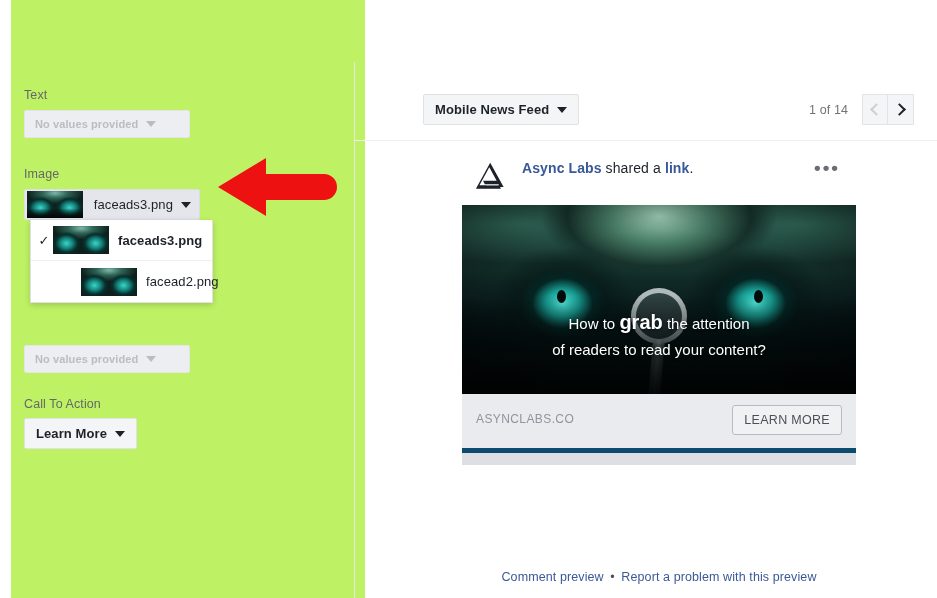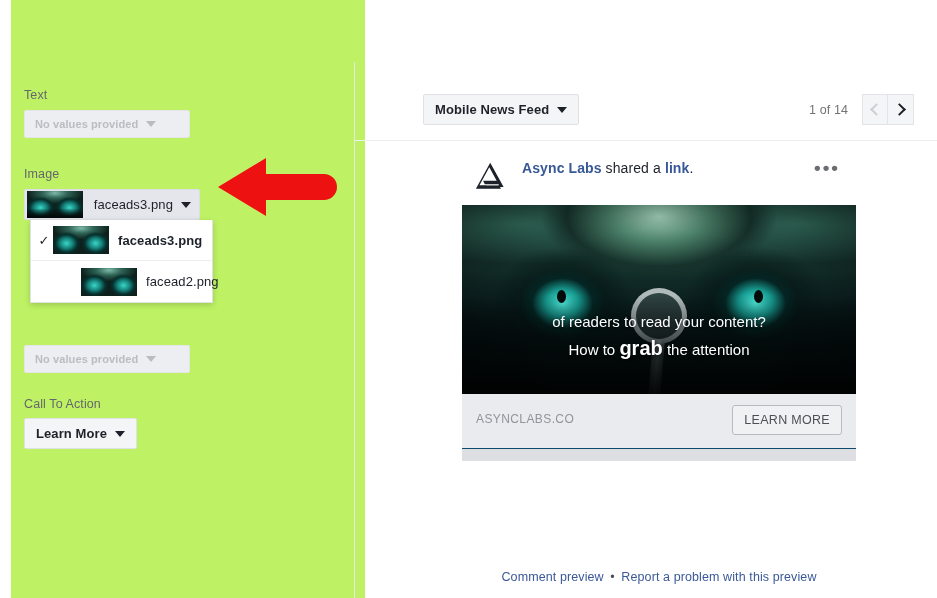--- a/index.html
+++ b/index.html
@@ -406,21 +406,21 @@
     text-shadow: 0 1px 3px rgba(0,0,0,0.6);
   }
   .creative-copy .grab {
     font-weight: 700;
     font-size: 20px;
   }
 
   
   .link-meta {
     background: #e9ebee;
-    border-bottom: 1px solid #0c4a6e;
+    border-bottom: 5px solid #0c4a6e;
     padding: 11px 14px 13px 14px;
     display: flex;
     align-items: center;
   }
   .link-meta-text { flex: 1 1 auto; min-width: 0; }
   .link-domain {
     font-size: 12px;
     color: #90949c;
     letter-spacing: 0.4px;
     margin-bottom: 2px;
@@ -584,24 +584,24 @@
   <div class="creative">
     <div class="art"></div>
     <div class="pupil-l"></div>
     <div class="pupil-r"></div>
     <div class="magnifier">
       <div class="mag-handle"></div>
       <div class="mag-lens"></div>
     </div>
     <div class="vignette"></div>
     <div class="creative-copy">
-      <div>of readers to read your content?</div>
       <div>
         <span>How to </span><span class="grab">grab</span><span> the attention</span>
       </div>
+      <div>of readers to read your content?</div>
     </div>
   </div>
 
   <div class="link-meta">
     <div class="link-meta-text">
       <div class="link-domain">ASYNCLABS.CO</div>
     </div>
     <div class="learn-more-btn">LEARN MORE</div>
   </div>
 

